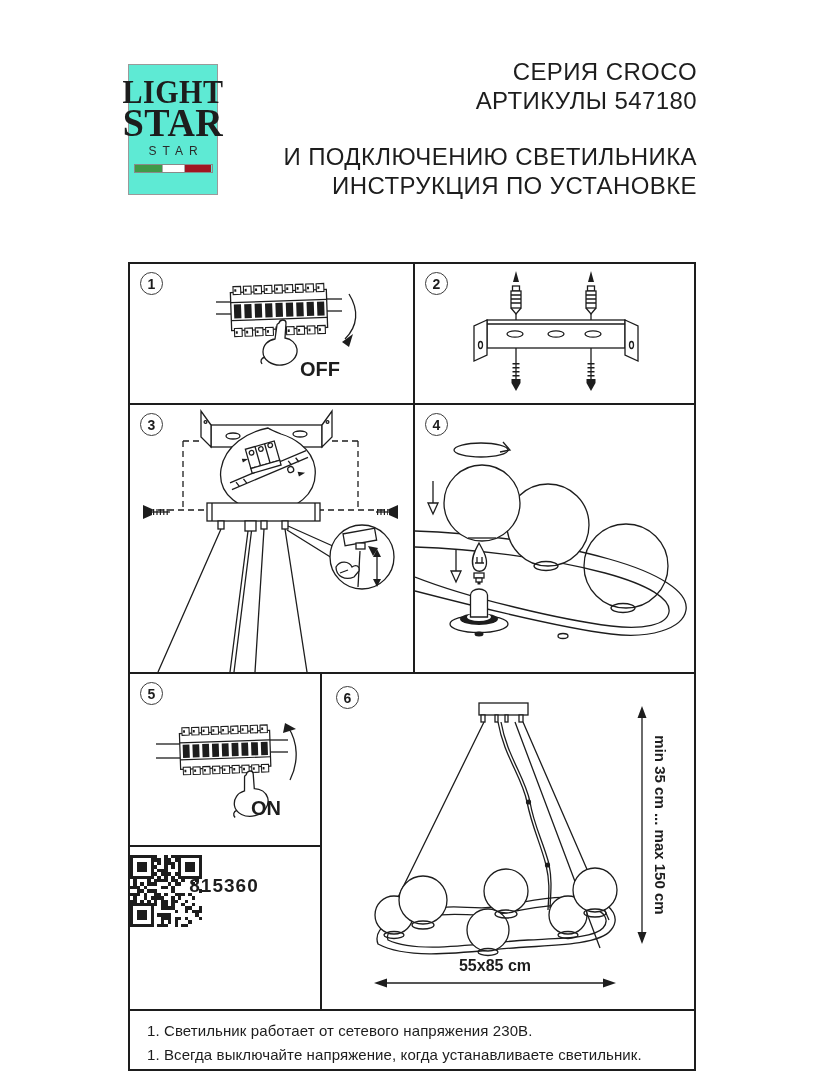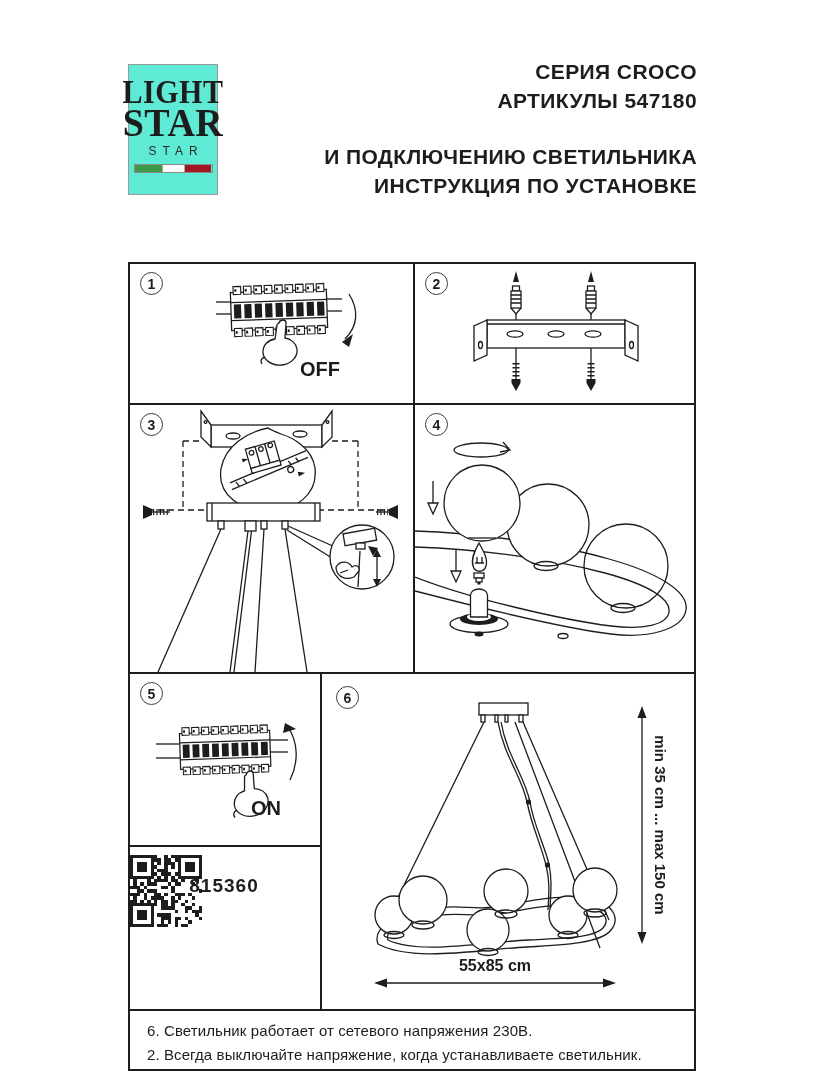--- a/index.html
+++ b/index.html
@@ -17,21 +17,21 @@
   .logo-star{ font-family:"Liberation Serif", serif; font-weight:700; font-size:38px;
               line-height:36px; letter-spacing:.5px; transform:scaleY(1.05); margin-top:-2px; }
   .logo-group{ font-size:12px; letter-spacing:6px; margin-top:4px; margin-left:6px; color:#2a2a2a; }
   .logo-flag{ width:79px; height:9px; margin-top:6px; display:flex; border:1px solid #8a8a8a; box-sizing:border-box; }
   .logo-flag span{ height:100%; }
   .flag-green{ width:36%; background:var(--flag-green,#3f9a48); }
   .flag-white{ width:30%; background:var(--flag-white,#ffffff); border-left:1px solid #aaa; border-right:1px solid #aaa; box-sizing:border-box;}
   .flag-red{ width:34%; background:var(--flag-red,#a01622); }
 
   .header-text{ position:absolute; top:57px; right:129px; width:440px; text-align:right; }
-  .header-text .line{ font-weight:700; font-size:21px; line-height:29px; letter-spacing:.4px; white-space:nowrap; }
+  .header-text .line{ font-weight:400; font-size:24px; line-height:29px; letter-spacing:.4px; white-space:nowrap; }
   .instr-block{ margin-top:27px; }
 
   
   .grid{ position:absolute; left:128px; top:262px; width:568px; height:749px;
          border:2px solid var(--ink); box-sizing:border-box; background:#fff; }
   .gridline{ position:absolute; background:var(--ink); }
   .h1{ left:0; right:0; top:139px; height:2px; }
   .h2{ left:0; right:0; top:408px; height:2px; }
   .h3{ left:0; top:581px; width:190px; height:2px; }
   .v1{ left:283px; top:0; width:2px; height:410px; }
@@ -373,17 +373,17 @@
         <g>
           <line class="s" x1="58" y1="309" x2="288" y2="309"></line>
           <path class="f" d="M52,309 l13,-4.5 v9 z M294,309 l-13,-4.5 v9 z"></path>
           <text x="173" y="297" font-size="16" text-anchor="middle">55x85 cm</text>
         </g>
       </svg>
     </div>
   </div>
 
   <div class="notes">
-    <p>6. Светильник работает от сетевого напряжения 230В.</p>
-    <p>2. Всегда выключайте напряжение, когда устанавливаете светильник.</p>
+    <p>1. Светильник работает от сетевого напряжения 230В.</p>
+    <p>1. Всегда выключайте напряжение, когда устанавливаете светильник.</p>
   </div>
 
 </div>
 
 </body></html>

